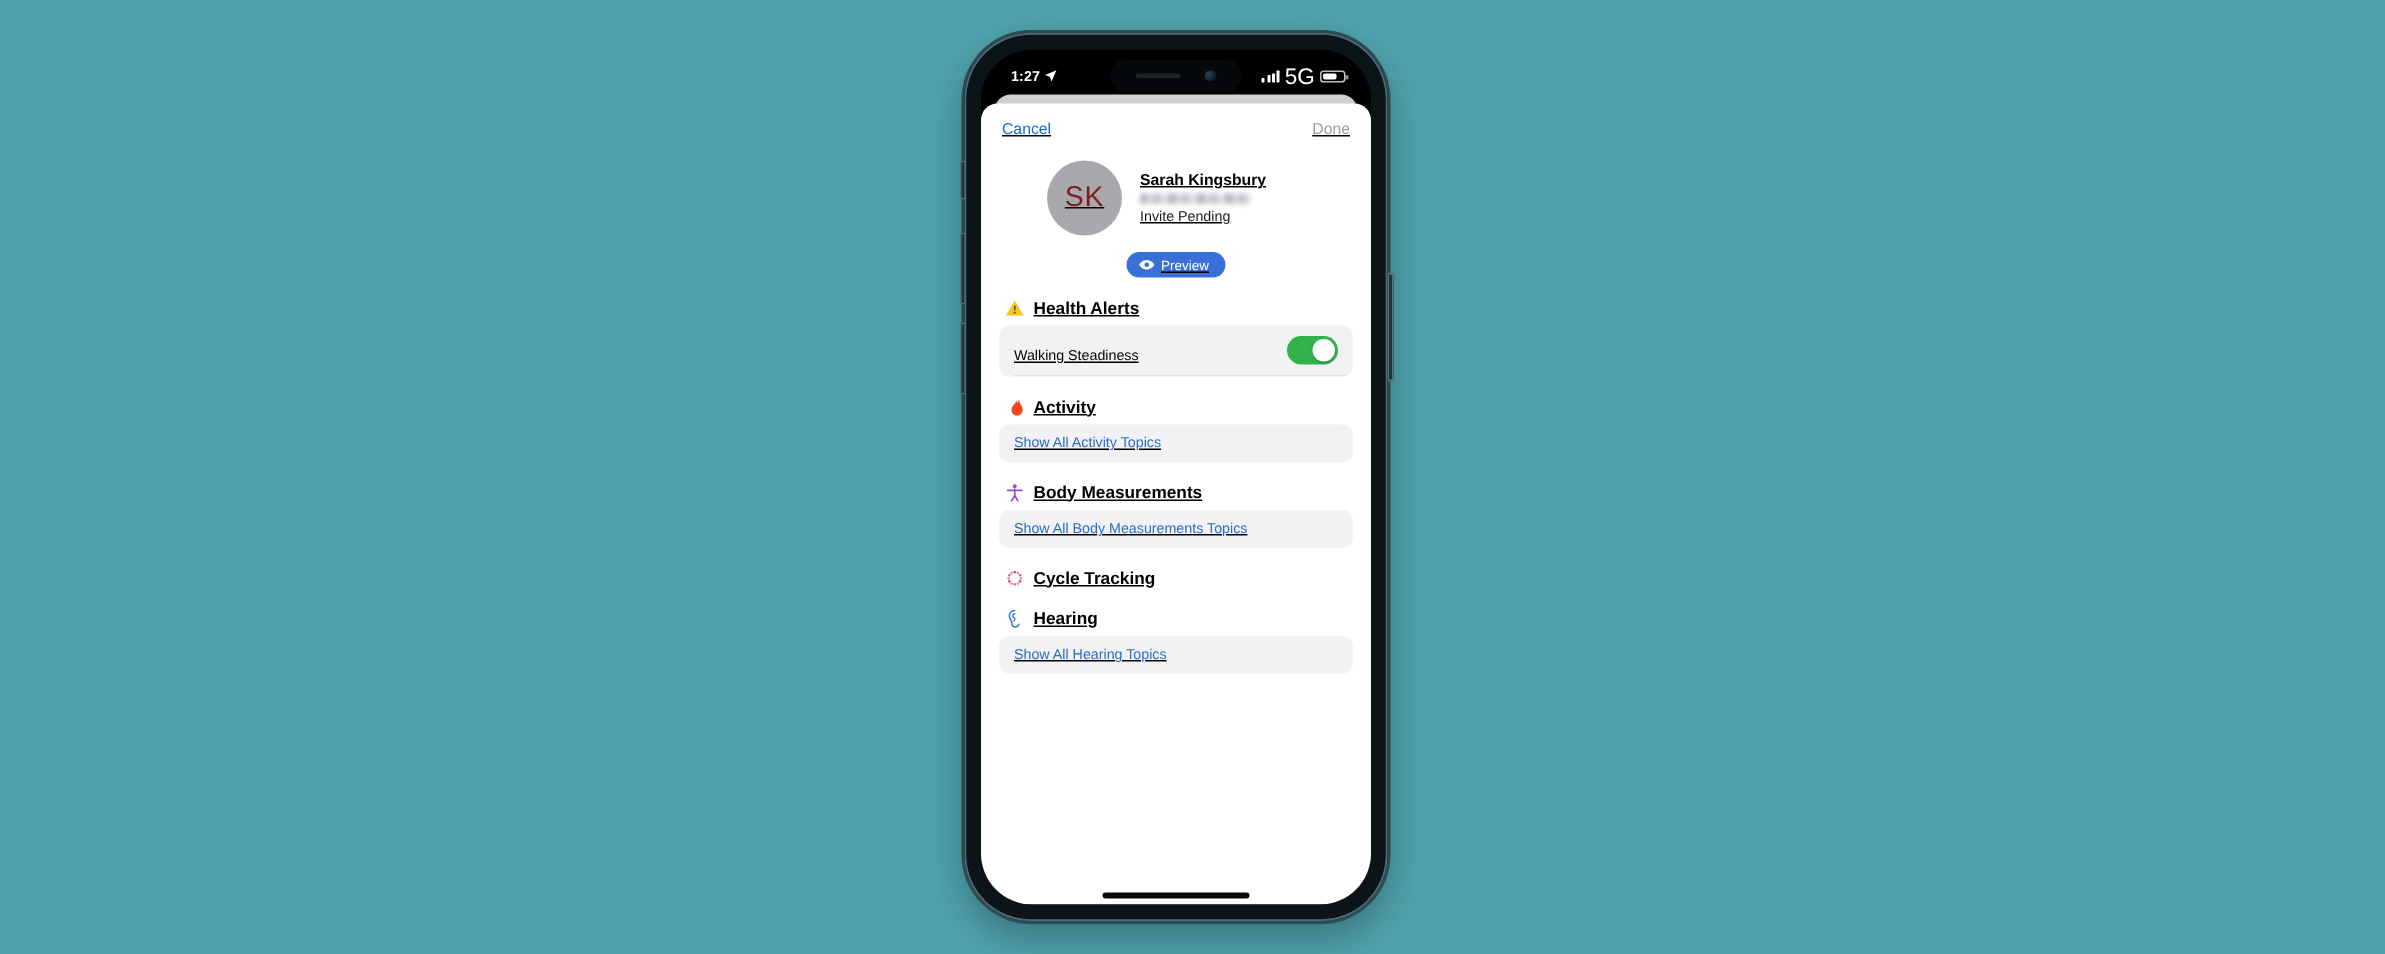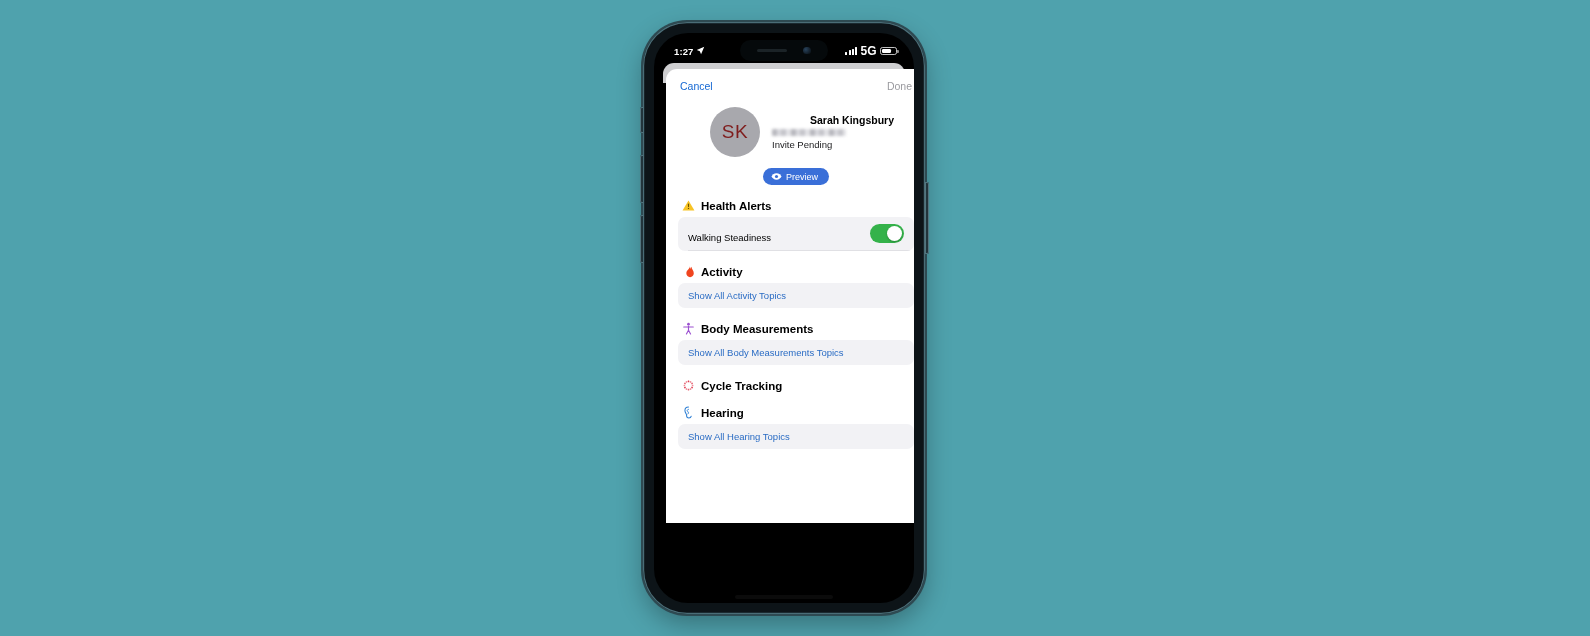--- a/index.html
+++ b/index.html
@@ -62,21 +62,21 @@
   }
   #status-left { display: flex; gap: 3px; letter-spacing: .1px; }
   #status-right { display: flex; align-items: center; gap: 3.5px; }
   .loc-arrow { display: block; }
   .sig-bars { display: flex; align-items: flex-end; gap: 1.2px; height: 8px; }
   .sig-bars i { display: block; width: 2px; background: #fff; border-radius: .5px; }
   .sig-bars i:nth-child(1){ height: 3px; }
   .sig-bars i:nth-child(2){ height: 5px; }
   .sig-bars i:nth-child(3){ height: 6.5px; }
   .sig-bars i:nth-child(4){ height: 8px; }
-  #net-label { font-size: 12px; font-weight: bold; }
+  #net-label { font-size: 15px; font-weight: normal; }
   .battery {
     width: 17px; height: 8.5px;
     border: 1px solid rgba(255,255,255,.75);
     border-radius: 2.4px;
     position: relative; padding: 1px;
   }
   .battery::after {
     content: ""; position: absolute; right: -2.6px; top: 2.3px;
     width: 1.4px; height: 3.4px; background: rgba(255,255,255,.55);
     border-radius: 0 1px 1px 0;
@@ -96,25 +96,26 @@
   #island-camera  { width: 7.5px; height: 7.5px; border-radius: 50%;
                     background: radial-gradient(circle at 35% 35%, #28435c 0%, #101a24 70%); }
 
   
   #sheet-back {
     position: absolute; left: 9px; top: 30px;
     width: 242px; height: 20px;
     background: #cfcfd1; border-radius: 11px 11px 0 0;
   }
   #sheet {
-    position: absolute; left: 12px; top: 36px;
-    width: 260px; height: 454px;
+    position: absolute; left: 0; top: 36px;
+    width: 260px; height: 534px;
     background: #ffffff;
     border-radius: 11px 11px 0 0;
     overflow: hidden;
+    text-decoration: underline;
   }
 
   
   #sheet-nav {
     height: 34px;
     display: flex; align-items: center; justify-content: space-between;
     padding: 0 14px;
     font-size: 10.5px;
   }
   #cancel-button { color: #1568d3; }
@@ -126,21 +127,21 @@
     padding: 4px 0 0 44px;
   }
   #avatar {
     width: 50px; height: 50px; border-radius: 50%;
     background: #a8a8ad; color: #7f1d1d;
     display: flex; align-items: center; justify-content: center;
     font-size: 19px; font-weight: 400; letter-spacing: .5px;
     flex-shrink: 0;
   }
   #profile-text { display: flex; flex-direction: column; gap: 3px; }
-  #profile-name { font-size: 10.5px; font-weight: bold; color: #000; margin-left: 38px; }
+  #profile-name { font-size: 10.5px; font-weight: bold; color: #000; }
   #profile-email {
     height: 7px; width: 74px;
     background: repeating-linear-gradient(90deg,#b7b7bd 0 5px,#d9d9de 5px 9px,#c4c4ca 9px 14px,#e2e2e6 14px 19px);
     filter: blur(1.6px);
     border-radius: 1px;
   }
   #profile-status { font-size: 9.5px; color: #1c1c1e; }
 
   #preview-row { display: flex; justify-content: center; margin-top: 11px; }
   #preview-button {

